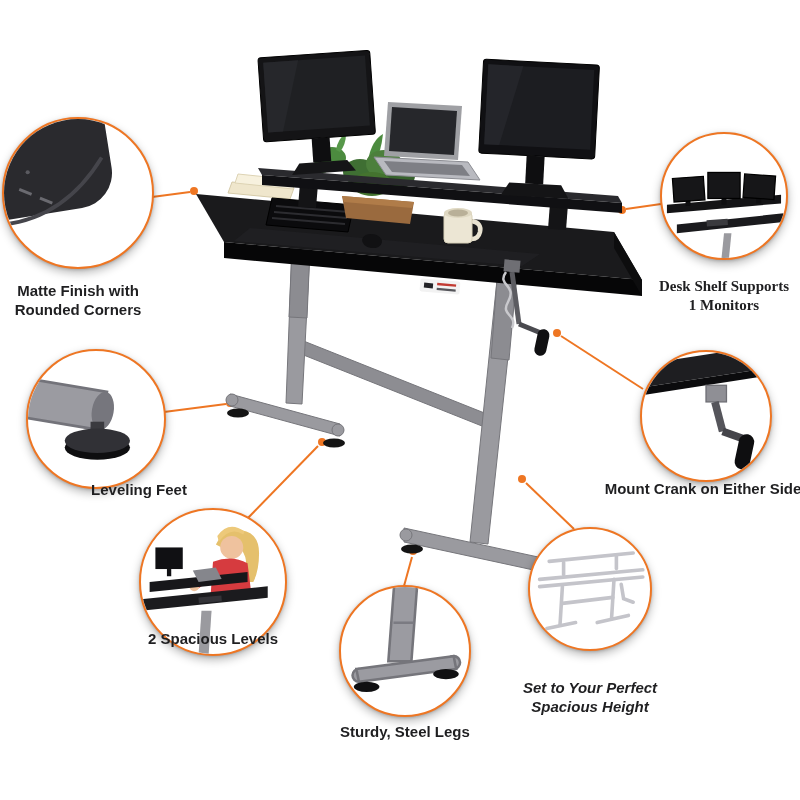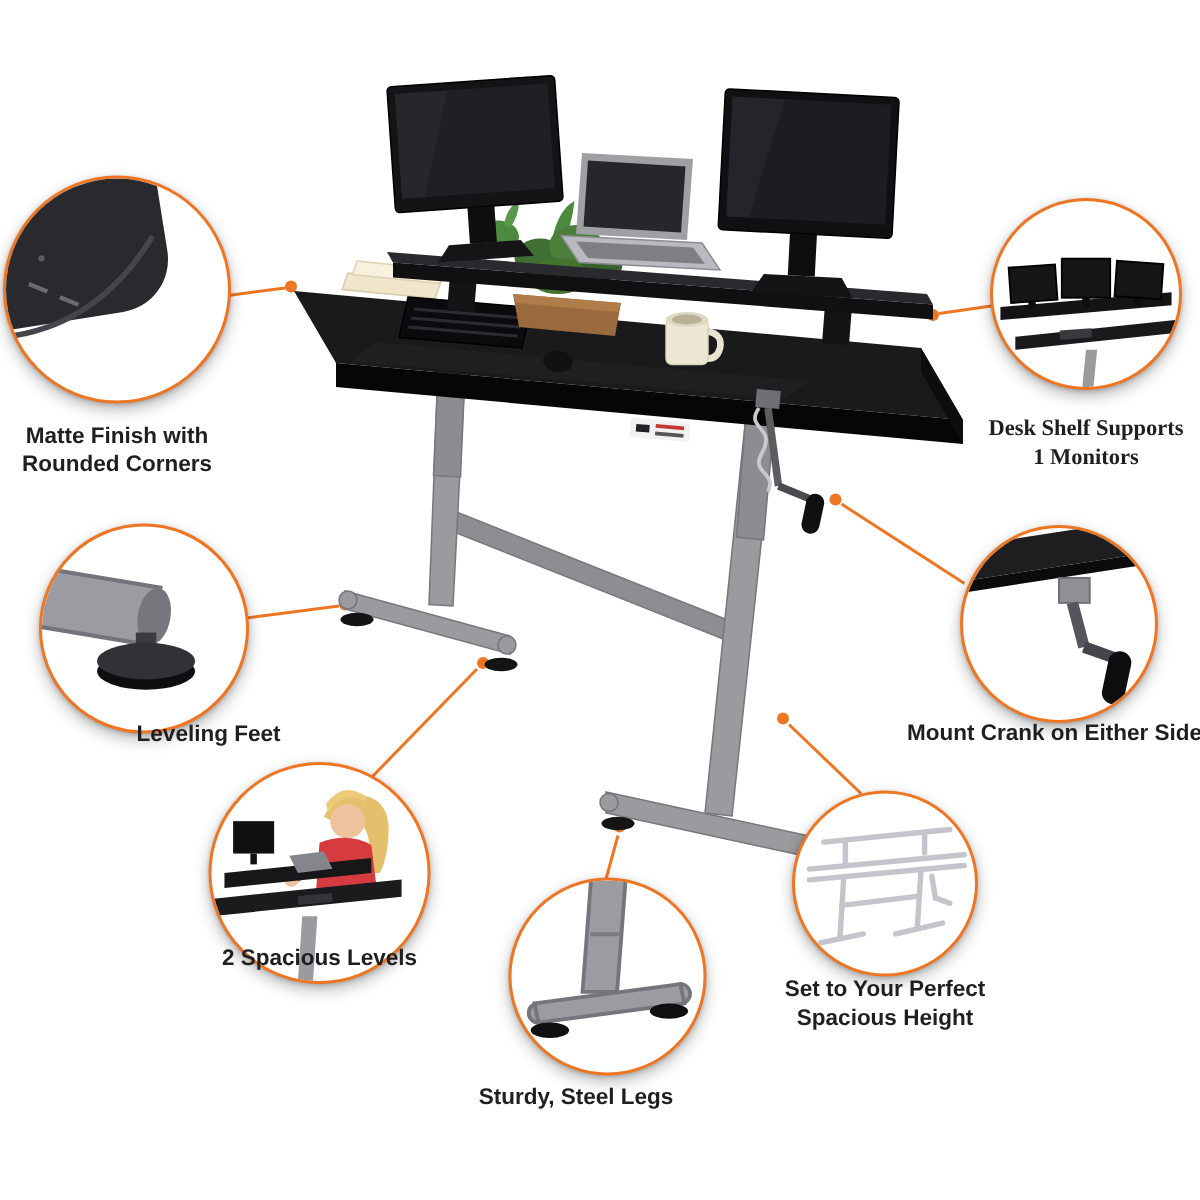--- a/index.html
+++ b/index.html
@@ -249,21 +249,21 @@
     <svg viewBox="0 0 100 100">
       <polygon points="42,-8 60,-8 55,58 37,58" fill="#9b9ba1" stroke="#75757b" stroke-width="2"></polygon>
       <line x1="41" y1="28" x2="57" y2="28" stroke="#7b7b82" stroke-width="2"></line>
       <circle cx="14" cy="69" r="5" fill="#9b9ba1" stroke="#75757b" stroke-width="2"></circle>
       <circle cx="88" cy="59" r="5" fill="#9b9ba1" stroke="#75757b" stroke-width="2"></circle>
       <polygon points="12,64 88,54 90,64 14,74" fill="#9b9ba1" stroke="#75757b" stroke-width="2"></polygon>
       <ellipse cx="20" cy="78" rx="10" ry="4" fill="#101012"></ellipse>
       <ellipse cx="82" cy="68" rx="10" ry="4" fill="#101012"></ellipse>
     </svg>
   </div>
-  <div class="caption" style="left:384px; top:722px;">
+  <div class="caption" style="left:405px; top:722px;">
     <div>Sturdy, Steel Legs</div>
     <div></div>
   </div>
 
   <div class="callout" style="left:528px; top:527px; width:124px; height:124px;">
     <svg viewBox="0 0 100 100">
       <g stroke="#c4c4ca" stroke-width="3" fill="none" stroke-linecap="round">
         <line x1="16" y1="27" x2="86" y2="20"></line>
         <line x1="28" y1="28" x2="28" y2="38"></line>
         <line x1="72" y1="23" x2="72" y2="33"></line>
@@ -271,18 +271,18 @@
         <line x1="8" y1="48" x2="94" y2="40"></line>
         <line x1="27" y1="48" x2="25" y2="80"></line>
         <line x1="70" y1="42" x2="68" y2="74"></line>
         <line x1="14" y1="83" x2="38" y2="78"></line>
         <line x1="56" y1="78" x2="82" y2="72"></line>
         <line x1="27" y1="62" x2="69" y2="57"></line>
         <polyline points="76,46 78,58 86,61"></polyline>
       </g>
     </svg>
   </div>
-  <div class="caption" style="left:590px; top:650px;">
+  <div class="caption" style="left:590px; top:678px;font-style:italic;">
     <div>Set to Your Perfect</div>
     <div>Spacious Height</div>
   </div>
 
 </div>
 
 </body></html>

